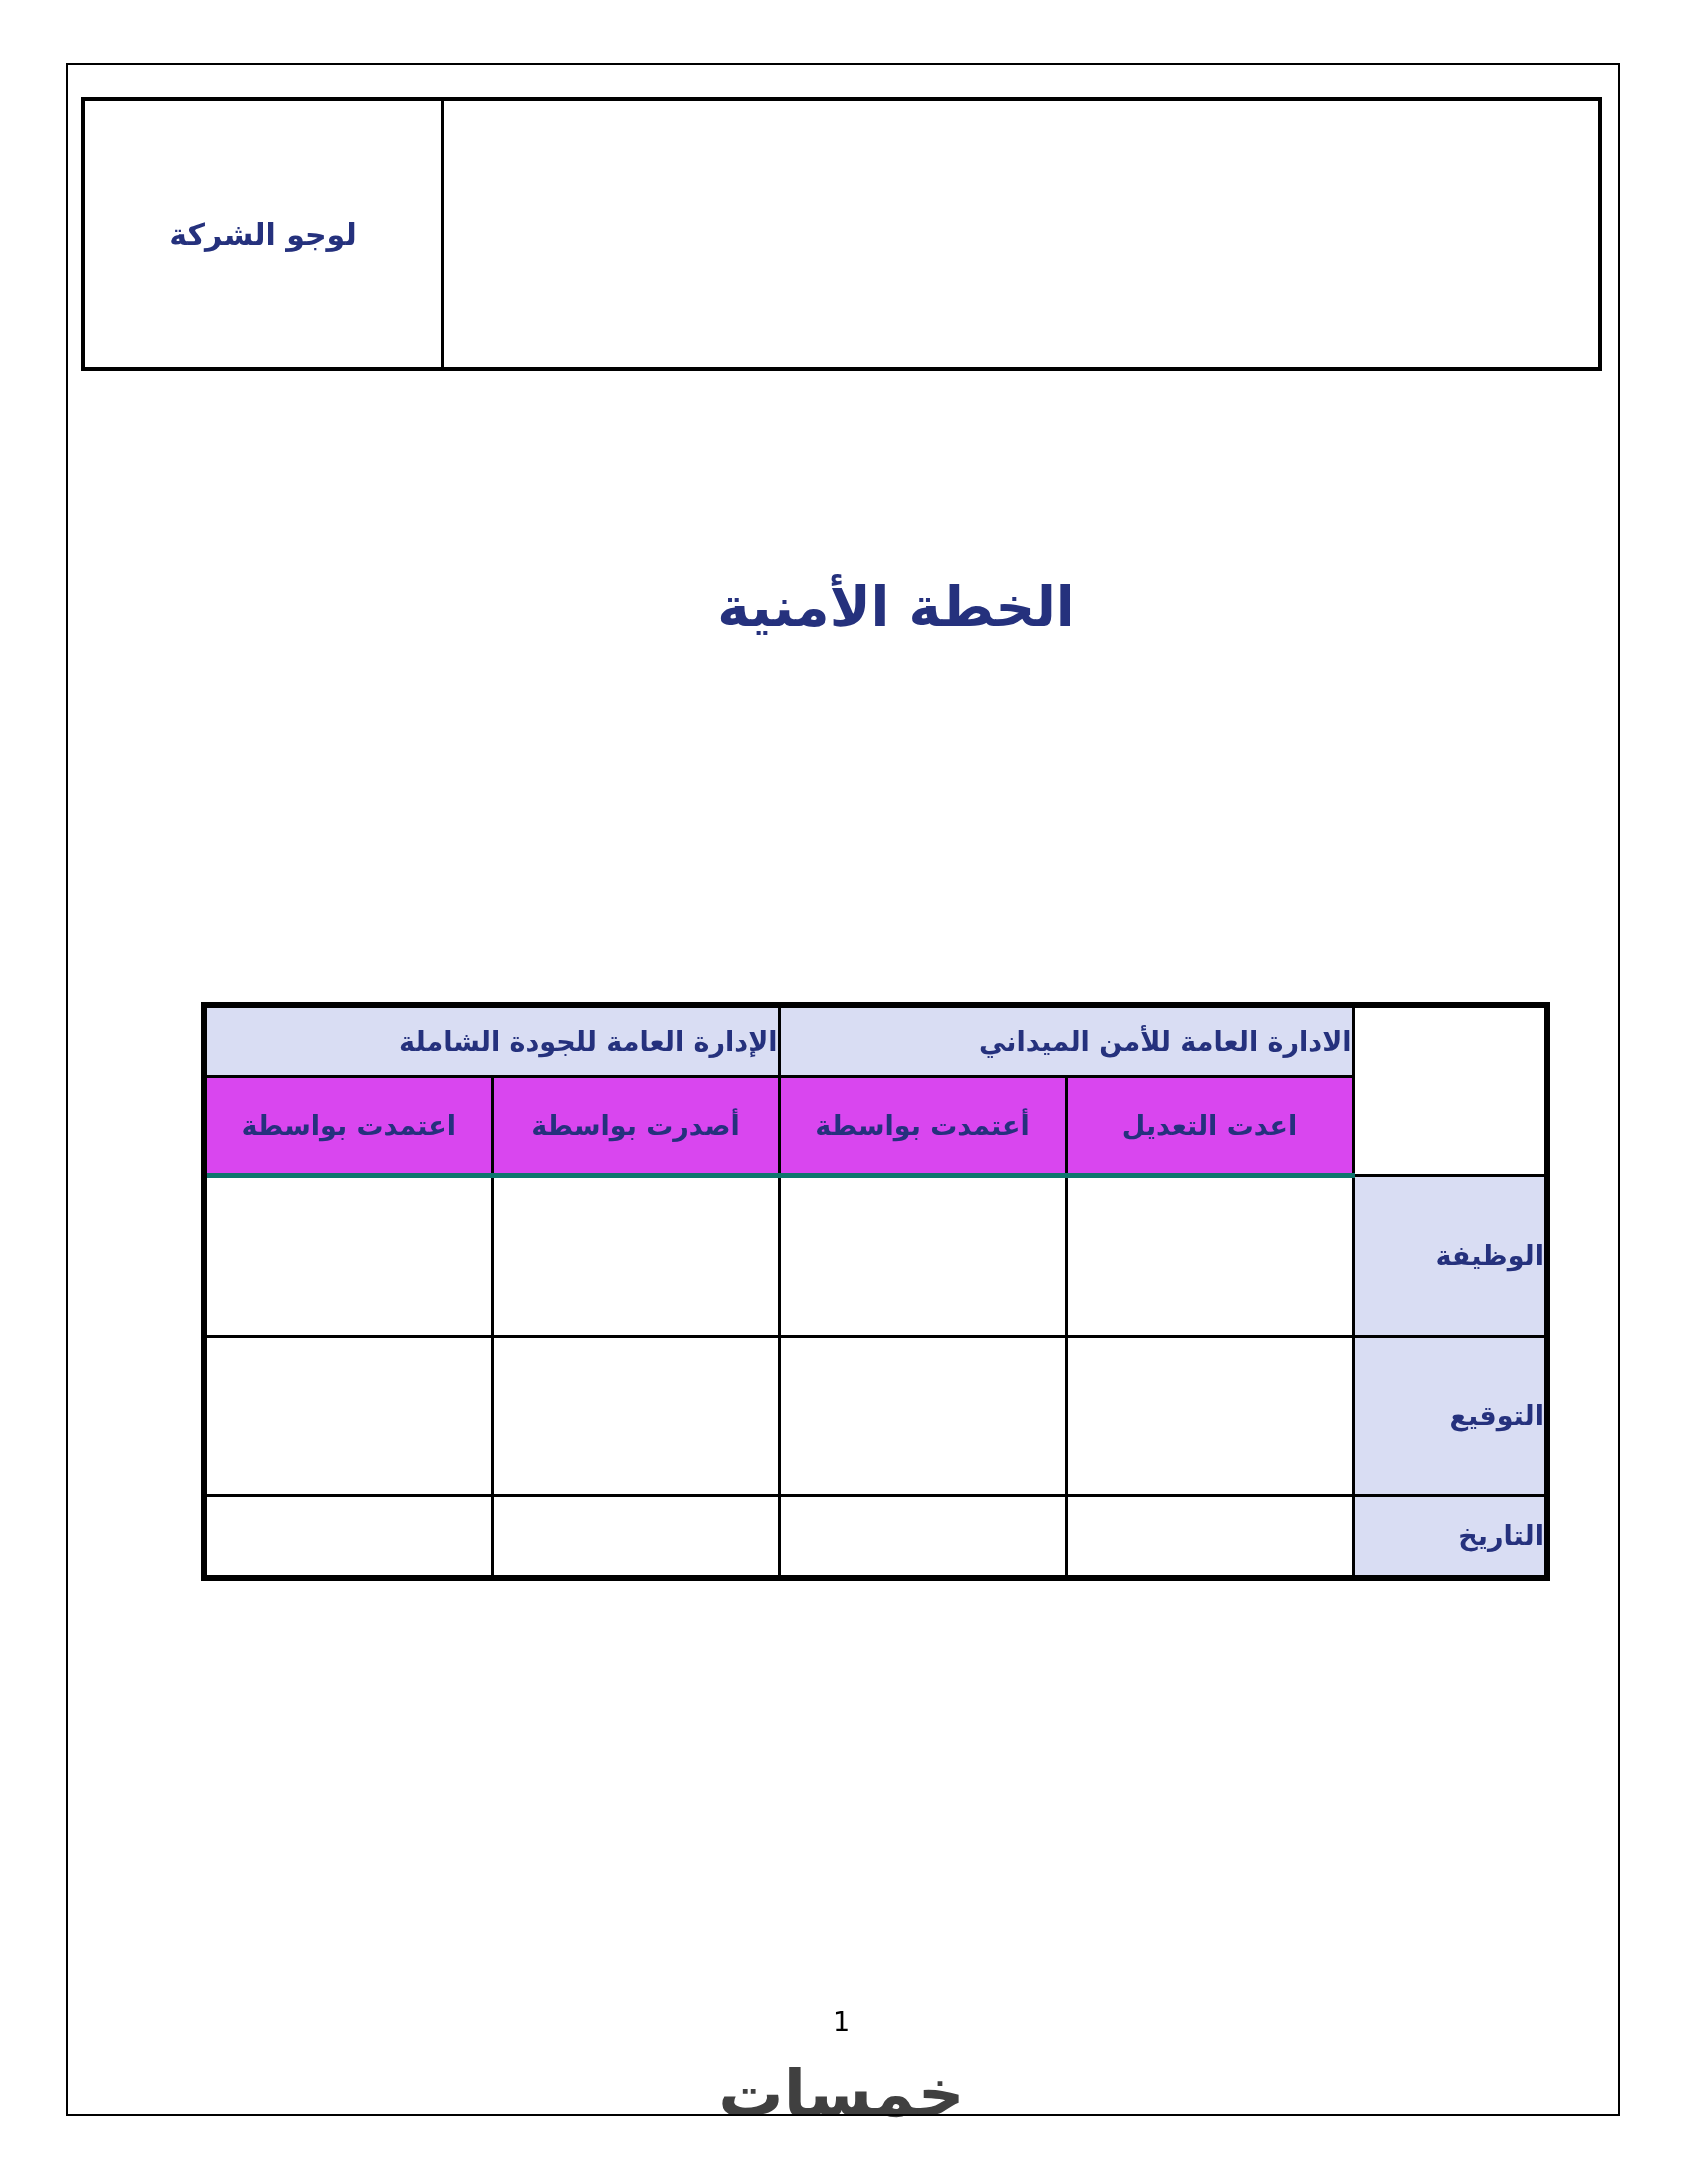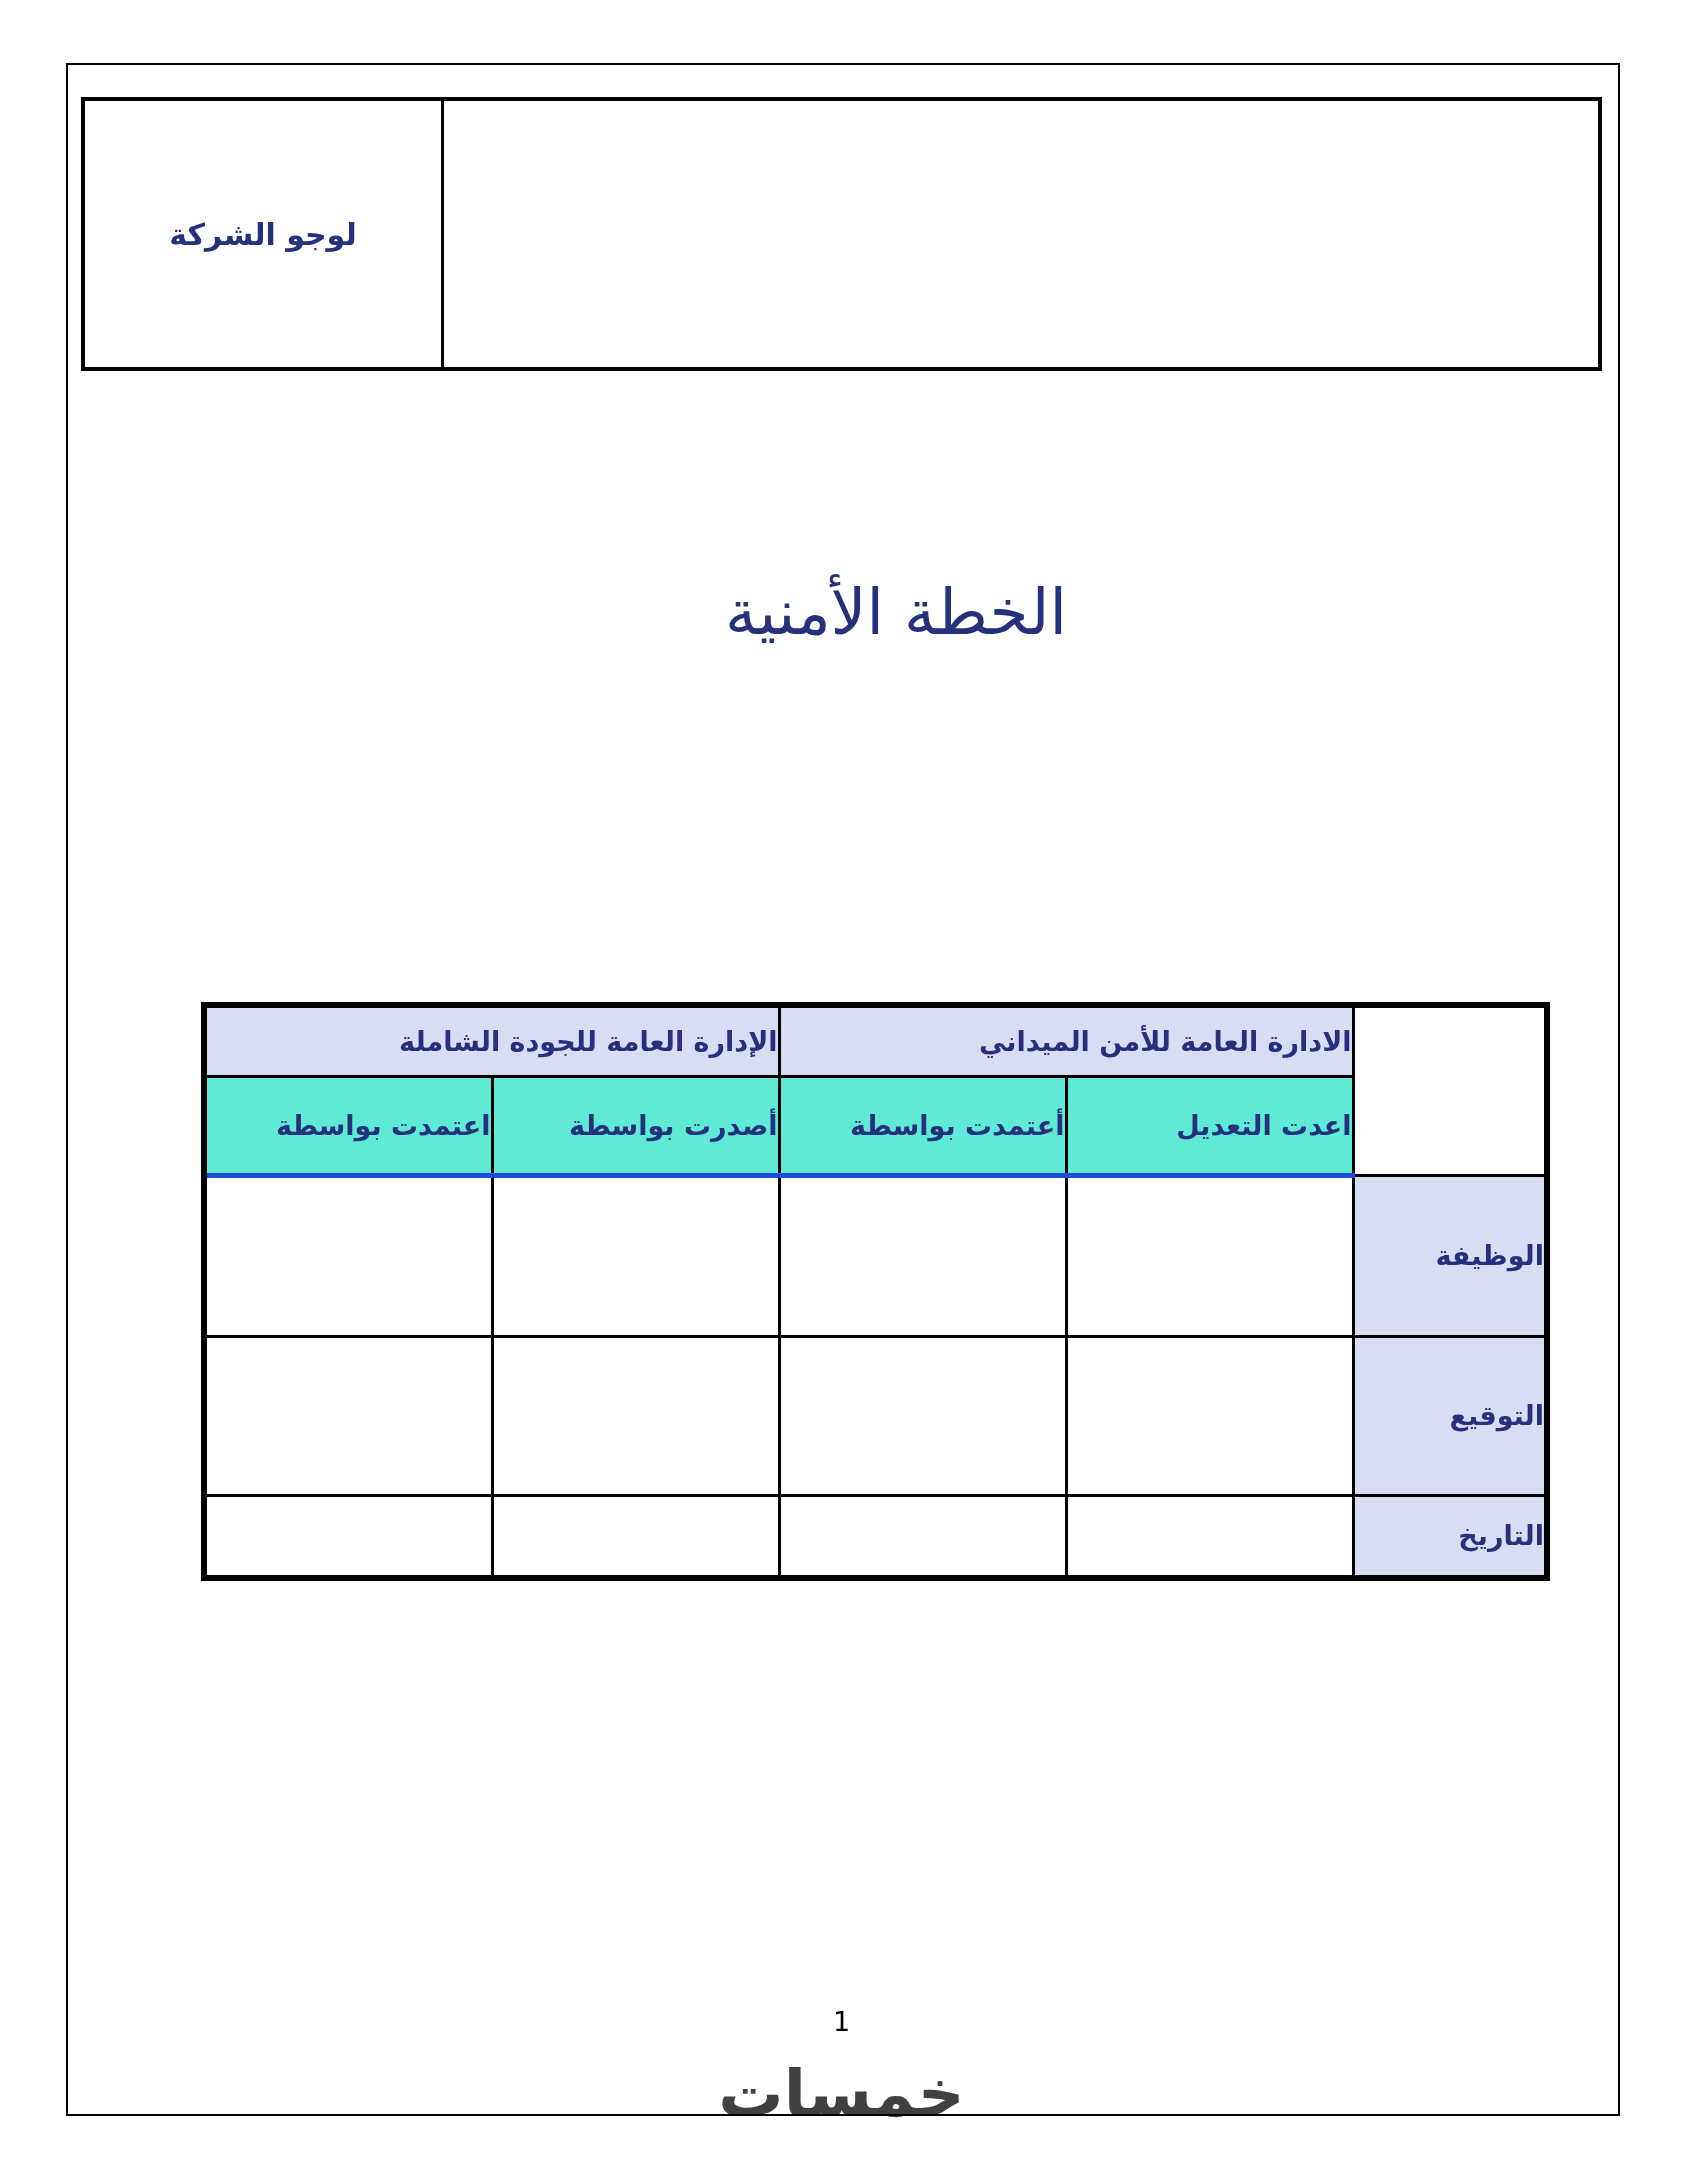--- a/index.html
+++ b/index.html
@@ -38,21 +38,21 @@
   .hrow3{height:77px;background:#D9DDF3;border-top:3px solid #000;
          font-size:25px;font-weight:bold;justify-content:flex-start;
          padding-right:14px;}
   .hrow3 .issue{margin-right:109px;}
   .hrow3 .date{margin-right:238px;}
   
   .doc-title-wrap{
     position:absolute;top:572px;left:0;right:0;text-align:center;
     padding-left:109px;z-index:3;
   }
-  .doc-title{font-size:63px;font-weight:normal;line-height:1.3;}
+  .doc-title{font-size:55px;font-weight:bold;line-height:1.3;}
   
   table.sig{
     position:absolute;left:201px;top:1002px;width:1343px;z-index:3;
     border-collapse:collapse;table-layout:fixed;direction:rtl;background:#fff;
     border:6px solid #000;
   }
   table.sig td{
     border:3px solid #000;box-sizing:border-box;
     font-size:27px;font-weight:bold;color:#25317D;
     vertical-align:middle;padding:0;overflow:visible;
@@ -60,21 +60,21 @@
   tr.gr{height:71px;}
   tr.sub{height:99px;}
   tr.r1{height:161px;}
   tr.r2{height:159px;}
   tr.r3{height:83px;}
   td.ghead{
     background:#D9DDF3;text-align:right;white-space:nowrap;
     border-bottom:4px solid #000;padding-left:4px;
   }
   td.labelhead{background:#ffffff;border-left:5px solid #000;}
-  tr.sub td{background:#5eead4;border-bottom:5px solid #1d4ed8;}
+  tr.sub td{background:#d946ef;text-align:center;border-bottom:5px solid #0f766e;}
   td.rowlabel{
     background:#D9DDF3;text-align:right;border-left:5px solid #000;
     border-bottom:4px solid #000;
   }
   td.cell{background:#ffffff;border-bottom:4px solid #000;}
   
   .page-number{
     position:absolute;top:2006px;left:0;right:0;text-align:center;
     font-size:27px;color:#000;z-index:3;font-weight:normal;
   }

